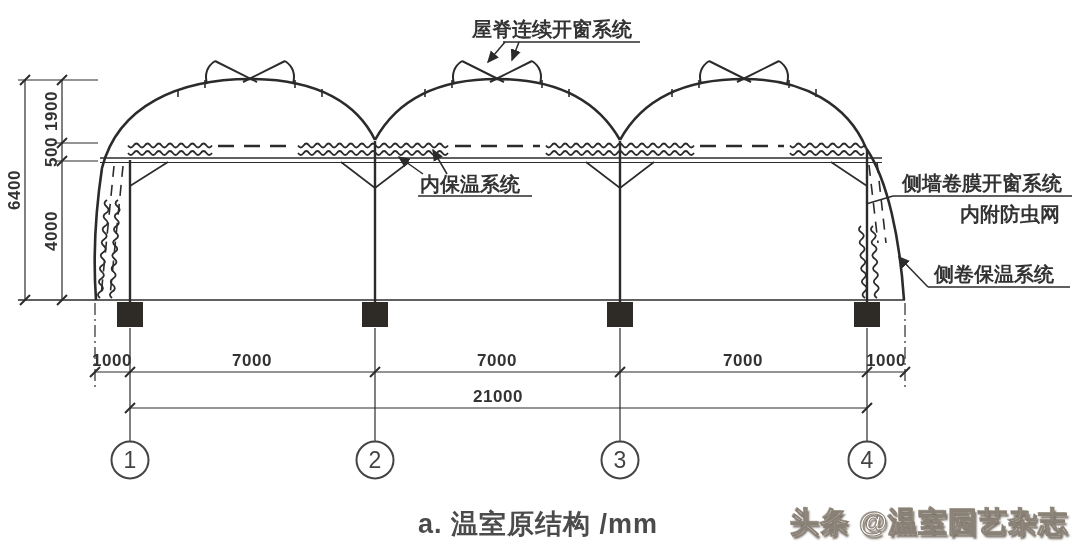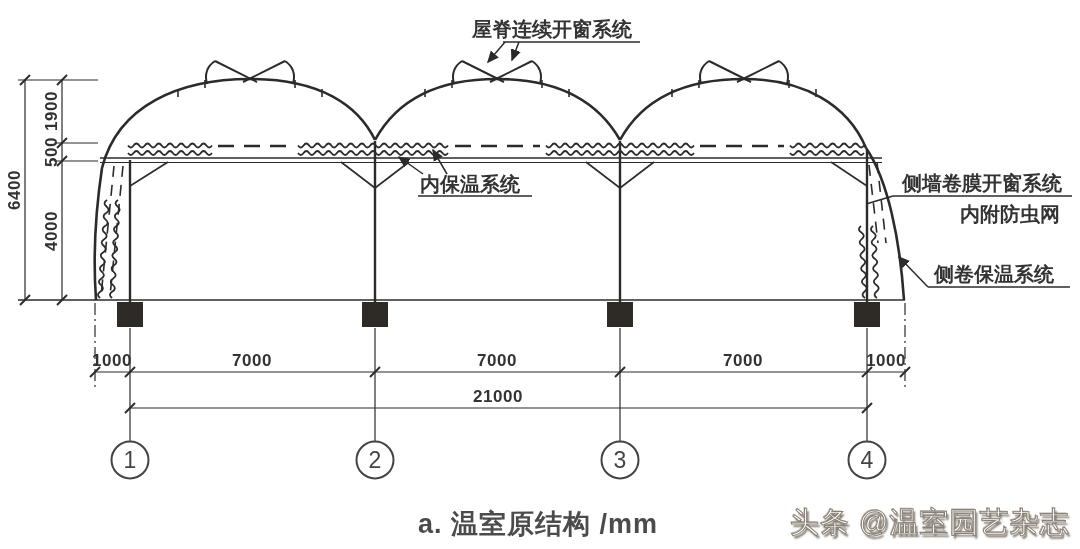--- a/index.html
+++ b/index.html
@@ -4,21 +4,21 @@
 <style>
   html,body{margin:0;padding:0;background:#ffffff;}
   body{font-family:"Liberation Sans",sans-serif;}
   .stage{position:relative;width:1072px;height:549px;background:#fff;overflow:hidden;}
   svg{position:absolute;left:0;top:0;}
   svg text{font-family:"Liberation Sans",sans-serif;fill:#333;}
   .dimnum{font-size:17px;font-weight:600;letter-spacing:.5px;}
   .cnlabel{font-size:20px;font-weight:600;}
   .axisnum{font-size:23px;font-weight:400;fill:#444;}
   .caption{position:absolute;left:418px;top:506px;font-size:27px;color:#4b4b4b;letter-spacing:1px;font-weight:bold;}
-  .watermark{position:absolute;left:790px;top:503px;font-size:29px;font-weight:normal;color:#ffffff;
+  .watermark{position:absolute;left:790px;top:503px;font-size:29px;font-weight:bold;color:#ffffff;
     letter-spacing:1px;white-space:nowrap;
     -webkit-text-stroke:1px #8a8176;
     text-shadow:2px 3px 2px rgba(96,86,74,.85), -1px -1px 0 rgba(140,130,118,.6);}
 </style>
 </head>
 <body>
 
 <div class="stage">
 <svg width="1080" height="549" viewBox="0 0 1080 549">
   <defs>

